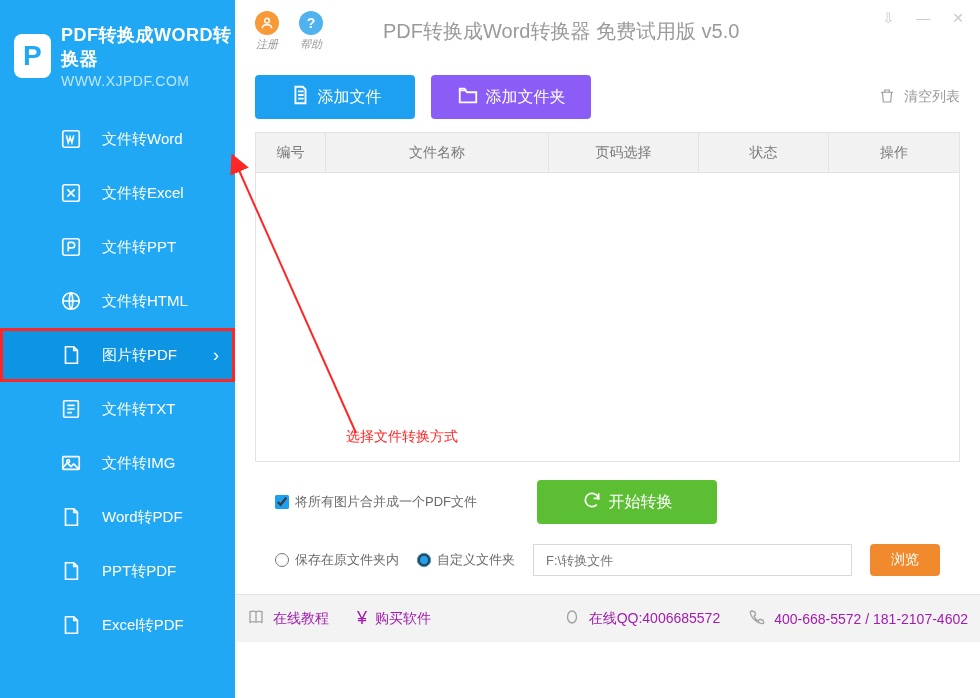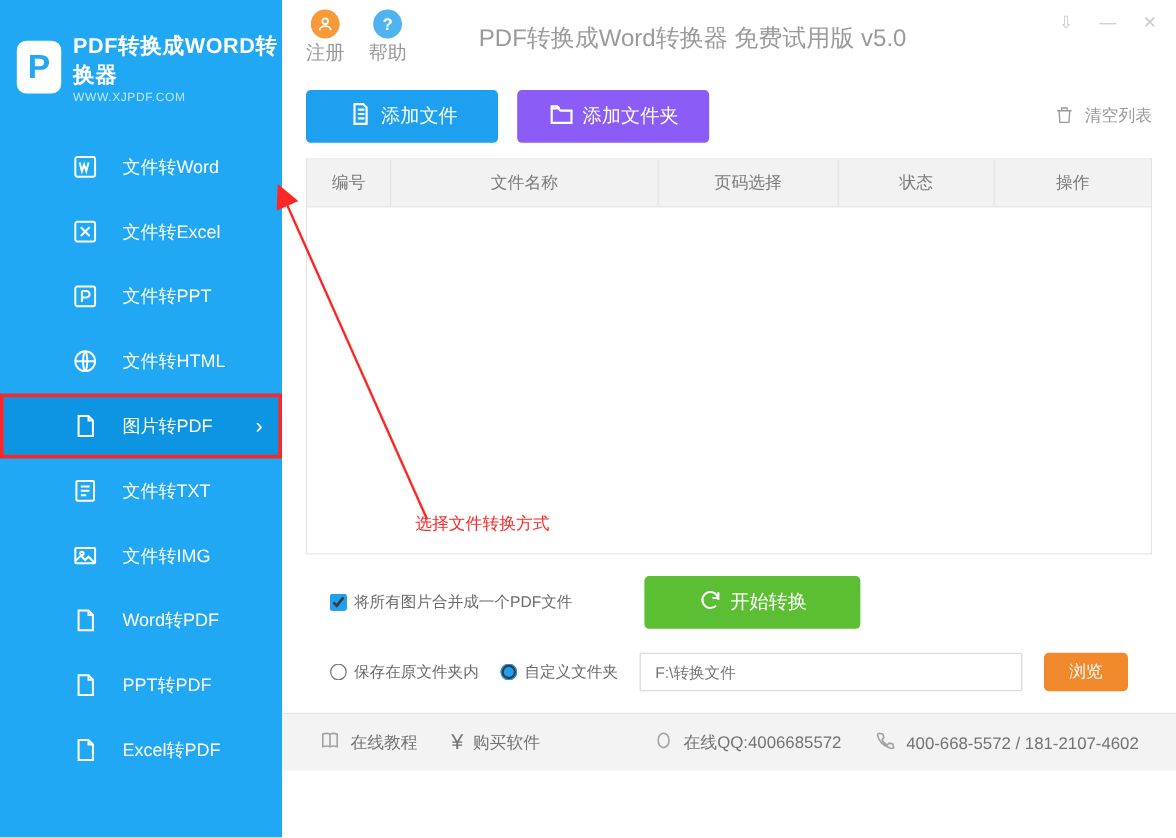--- a/index.html
+++ b/index.html
@@ -5,36 +5,36 @@
 * { margin: 0; padding: 0; box-sizing: border-box; font-family: "Microsoft YaHei", Arial, sans-serif; }
 body { width: 980px; height: 698px; overflow: hidden; background: #fff; }
 
 .app { display: flex; width: 100%; height: 100%; }
 
 .sidebar { width: 235px; background: #21a8f5; color: #fff; display: flex; flex-direction: column; }
 .logo-area { height: 112px; display: flex; align-items: center; padding-left: 14px; gap: 10px; }
 .logo-box { width: 44px; height: 44px; background: #fff; border-radius: 8px; display: flex; align-items: center; justify-content: center; color: #21a8f5; font-size: 28px; font-weight: bold; }
 .logo-text { display: flex; flex-direction: column; }
 .logo-title { font-size: 18px; font-weight: bold; letter-spacing: 0.5px; }
-.logo-sub { font-size: 10px; color: #bde6ff; letter-spacing: 0.5px; margin-top: 2px; }
+.logo-sub { font-size: 14px; color: #bde6ff; letter-spacing: 0.5px; margin-top: 2px; }
 
 .nav { list-style: none; }
 .nav li { height: 54px; display: flex; align-items: center; padding-left: 60px; gap: 20px; cursor: pointer; font-size: 15px; position: relative; }
 .nav li.active { background: #0d95e3; }
 .nav li.highlighted { outline: 3px solid #ff2626; outline-offset: -3px; }
 .nav .icon { width: 22px; height: 22px; display: flex; align-items: center; justify-content: center; }
 .nav .icon svg { stroke: #fff; fill: none; stroke-width: 1.8; }
 .nav .chevron { position: absolute; right: 16px; font-size: 18px; color: #fff; }
 
 .main { flex: 1; display: flex; flex-direction: column; background: #fff; }
 
 .titlebar { height: 62px; display: flex; align-items: center; padding: 0 20px; position: relative; }
 .tb-btn { display: flex; flex-direction: column; align-items: center; gap: 2px; margin-right: 20px; cursor: pointer; }
 .tb-btn .circ { width: 24px; height: 24px; border-radius: 50%; display: flex; align-items: center; justify-content: center; color: #fff; font-size: 14px; font-weight: bold; }
-.tb-btn .lbl { font-size: 16px; color: #999; }
+.tb-btn .lbl { font-size: 11px; color: #999; font-style: italic; }
 .tb-register .circ { background: #f79a37; }
 .tb-help .circ { background: #4fb3f0; }
 .app-title { font-size: 20px; color: #9a9a9a; margin-left: 40px; }
 .win-controls { position: absolute; right: 16px; top: 10px; display: flex; gap: 22px; color: #c9c9c9; }
 .win-controls span { cursor: pointer; font-size: 14px; }
 
 .toolbar { height: 70px; display: flex; align-items: center; padding: 0 20px; gap: 16px; }
 .btn { height: 44px; border-radius: 4px; display: flex; align-items: center; justify-content: center; gap: 7px; color: #fff; font-size: 16px; cursor: pointer; padding: 0 24px; min-width: 160px; }
 .btn-blue { background: #1ea0f0; }
 .btn-orange { background: #8b5cf6; }
@@ -54,21 +54,21 @@
 
 .options { padding: 18px 40px 10px; display: flex; align-items: center; gap: 60px; }
 .chk { display: flex; align-items: center; gap: 6px; font-size: 13px; color: #6a6a6a; }
 .chk input { accent-color: #1ea0f0; width: 14px; height: 14px; }
 
 .save-row { padding: 10px 40px 18px; display: flex; align-items: center; gap: 18px; font-size: 13px; color: #6a6a6a; }
 .save-row label { display: flex; align-items: center; gap: 6px; cursor: pointer; }
 .save-row input[type=radio] { accent-color: #1ea0f0; width: 14px; height: 14px; }
 .path-input { flex: 1; height: 32px; border: 1px solid #d8d8d8; padding: 0 12px; font-size: 13px; color: #9a9a9a; }
 
-.footer { height: 48px; background: #f3f3f3; display: flex; align-items: center; padding: 0 31px; gap: 28px; color: #737373; font-size: 14px; border-top: 1px solid #e3e3e3; }
+.footer { height: 48px; background: #f3f3f3; display: flex; align-items: center; padding: 0 12px; gap: 28px; color: #a21caf; font-size: 14px; border-top: 1px solid #e3e3e3; }
 .footer .fitem { display: flex; align-items: center; gap: 8px; cursor: pointer; }
 .footer svg { stroke: #a3a3a3; fill: none; stroke-width: 1.8; }
 
 .annotation-line { position: absolute; pointer-events: none; }
 .annotation-text { color: #ff2626; font-size: 14px; font-weight: 500; }
 </style>
 </head>
 <body>
 
 <div class="app">

